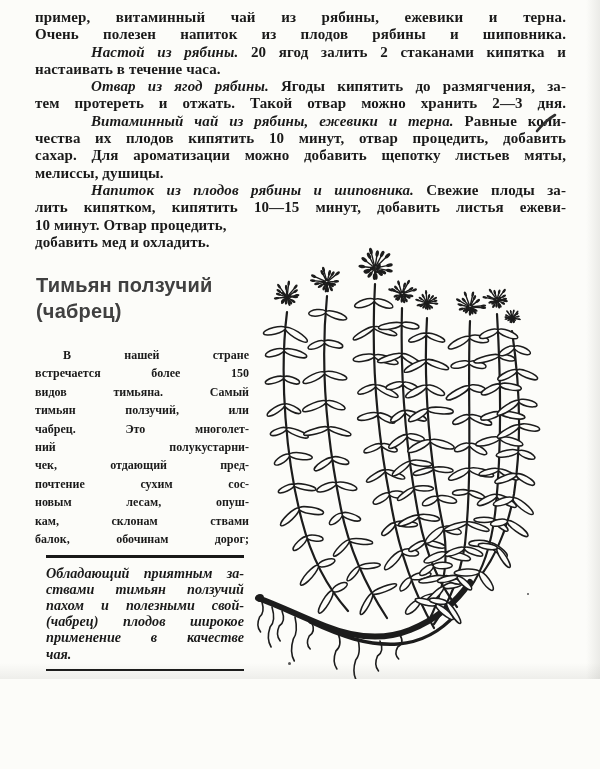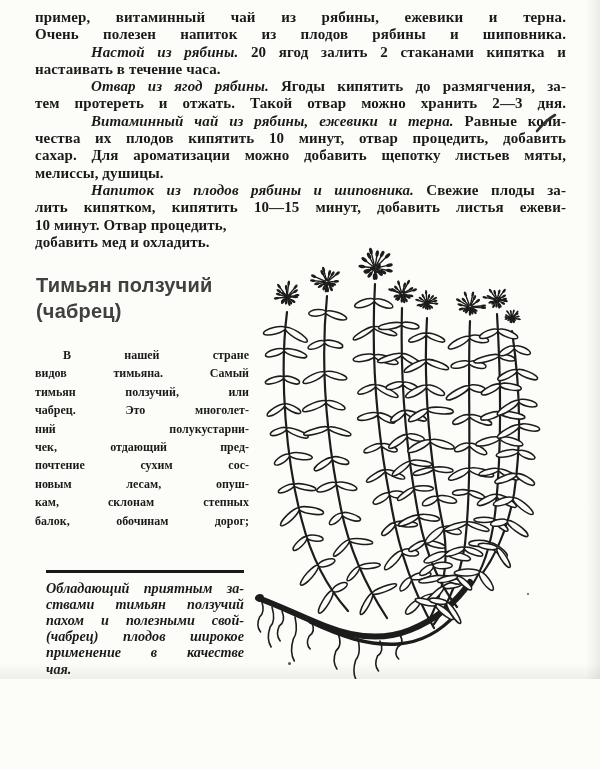--- a/index.html
+++ b/index.html
@@ -20,21 +20,21 @@
   .tline.ind{text-indent:28px;}
   .lead{font-style:italic;margin-left:28px;}
 
   .top-block{position:absolute;left:35px;top:9px;width:531px;
     font-size:15px;line-height:17.3px;letter-spacing:.1px;}
   .section-heading{position:absolute;left:36px;top:272px;width:220px;
     font-family:"Liberation Sans","DejaVu Sans",sans-serif;font-weight:700;
     font-size:20px;line-height:26px;letter-spacing:.2px;color:#404040;}
   .left-column{position:absolute;left:35px;top:327px;width:214px;
     font-size:12px;line-height:18.4px;margin-top:19px;}
-  .caption-block{position:absolute;left:46px;top:570px;width:198px;
+  .caption-block{position:absolute;left:46px;top:555px;width:198px;
     font-size:14.2px;line-height:16.2px;font-style:italic;}
   .caption-rule{height:2.5px;background:#191919;}
   .caption-rule.top{margin-bottom:7px;}
   .caption-rule.bottom{margin-top:7px;}
   .page-number{position:absolute;left:498px;top:680px;
     font-size:16.5px;font-weight:700;letter-spacing:1px;margin-left:23px;}
   .illustration{position:absolute;left:250px;top:226px;width:318px;height:459px;}
   .illustration svg{display:block;width:100%;height:100%;}
   .pen-mark{position:absolute;left:534px;top:113px;width:24px;height:22px;}
   .speck{position:absolute;width:3px;height:3px;background:#555;border-radius:50%;}
@@ -61,28 +61,29 @@
       <div class="tline">добавить мед и охладить.</div>
     </div>
 
   <div class="section-heading">
     <div>Тимьян ползучий</div>
     <div>(чабрец)</div>
   </div>
 
   <div class="left-column">
       <div class="tline just ind">В нашей стране</div>
+      <div class="tline just">встречается более 150</div>
       <div class="tline just">видов тимьяна. Самый</div>
       <div class="tline just">тимьян ползучий, или</div>
       <div class="tline just">чабрец. Это многолет-</div>
       <div class="tline just">ний полукустарни-</div>
       <div class="tline just">чек, отдающий пред-</div>
       <div class="tline just">почтение сухим сос-</div>
       <div class="tline just">новым лесам, опуш-</div>
-      <div class="tline just">кам, склонам степных</div>
+      <div class="tline just">кам, склонам ствами</div>
       <div class="tline just">балок, обочинам дорог;</div>
     </div>
 
   <div class="caption-block">
     <div class="caption-rule top"></div>
     <div>
         <div class="tline just">Обладающий приятным за-</div>
         <div class="tline just">ствами тимьян ползучий</div>
         <div class="tline just">пахом и полезными свой-</div>
         <div class="tline just">(чабрец) плодов широкое</div>

